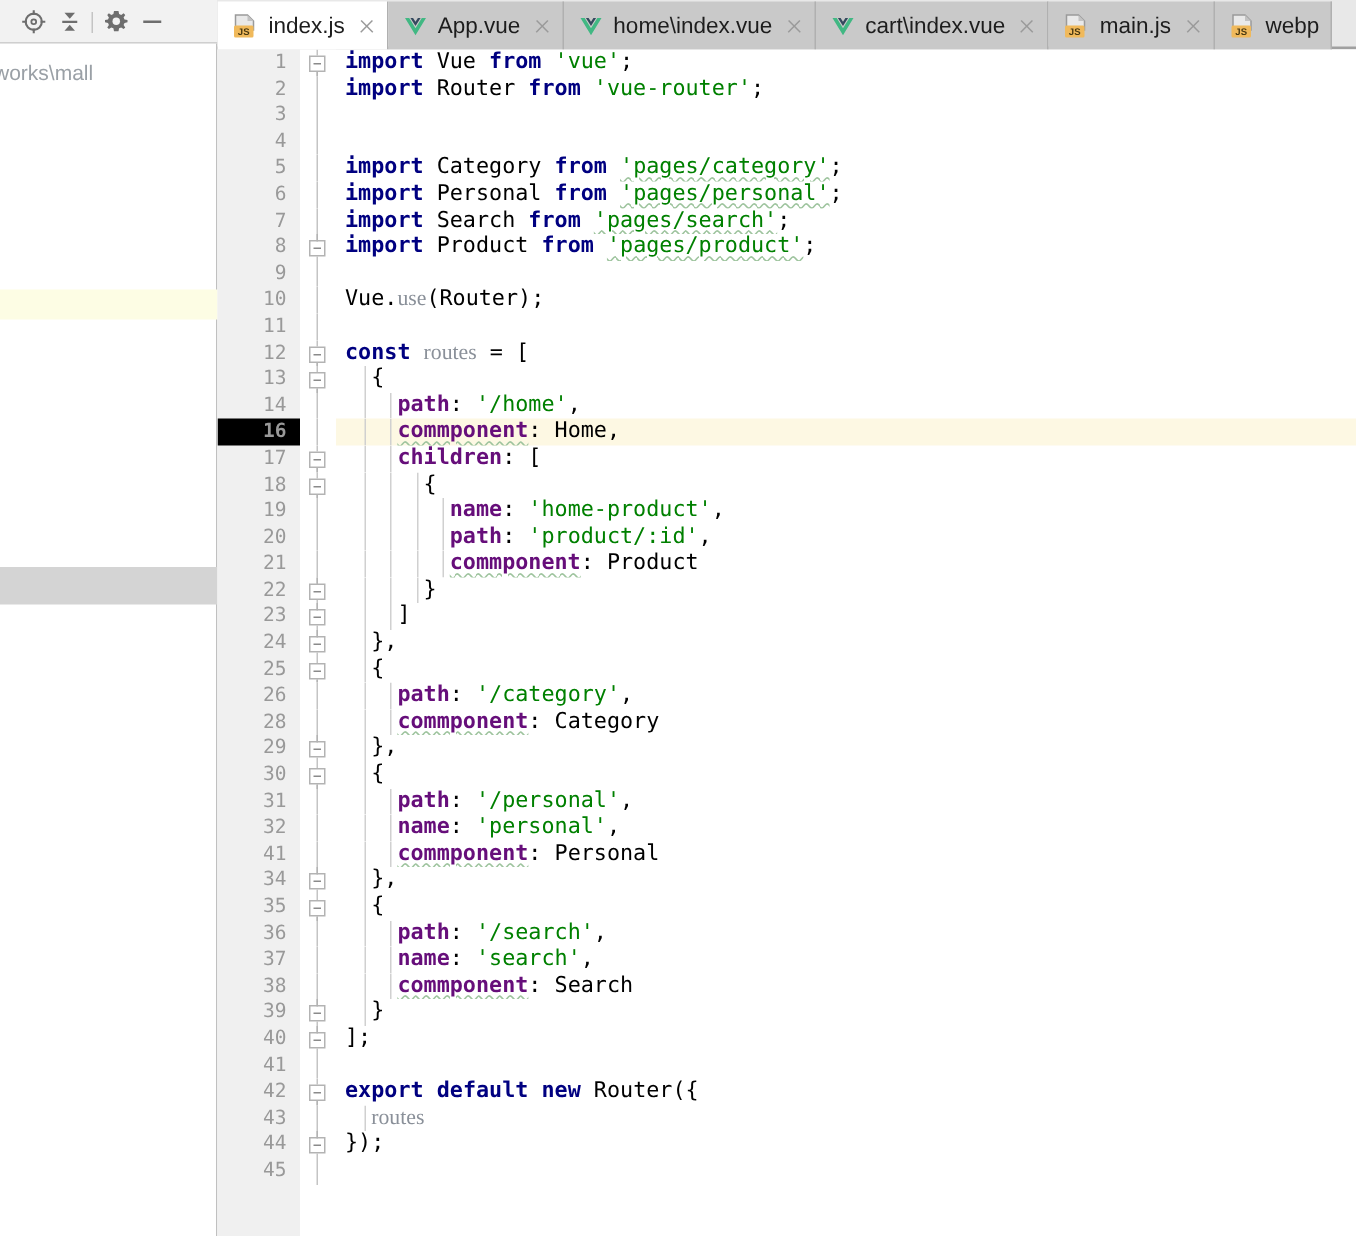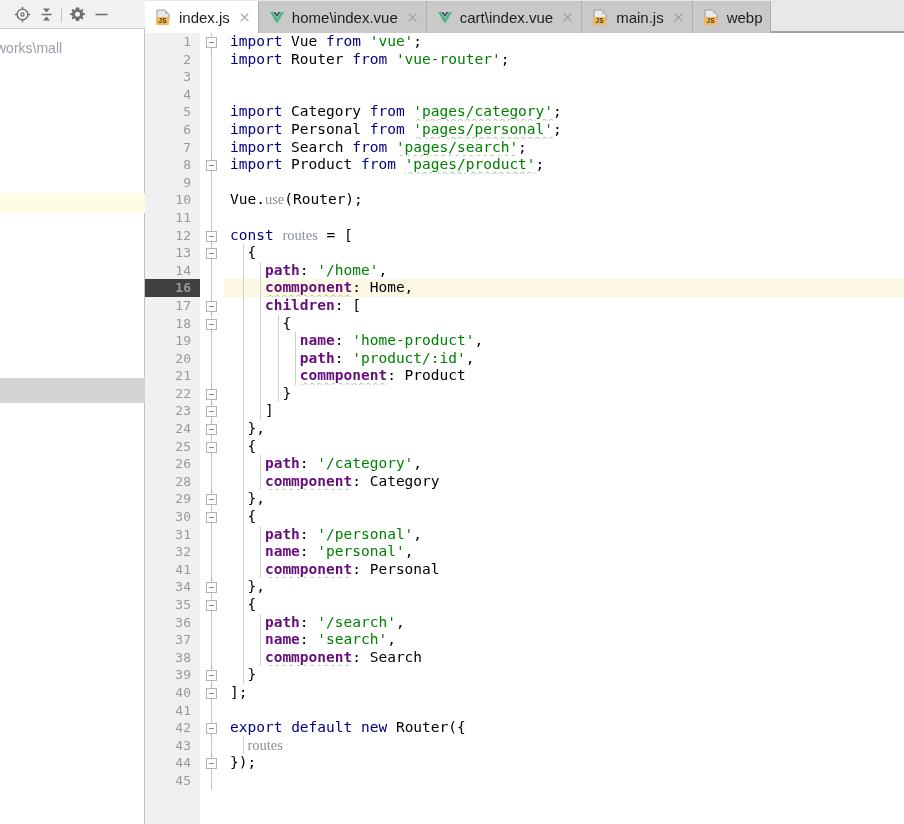--- a/index.html
+++ b/index.html
@@ -94,21 +94,21 @@
     background:#ffffff;overflow:hidden;
     font-family:"DejaVu Sans Mono", monospace;
   }
   #gutter-bg{
     position:absolute;left:0;top:0;width:55px;height:791px;background:#f0f0f0;
   }
   .row{
     position:relative;height:17.6px;width:759px;
     display:flex;align-items:center;
   }
-  .row.cur .lnum-cell{background:#404040;font-weight:bold;}
+  .row.cur .lnum-cell{background:#000000;font-weight:bold;}
   .row.cur .code-cell{background:#fdf8e3;}
   .lnum-cell{
     width:55px;height:17.6px;flex:0 0 auto;
     text-align:right;padding-right:9px;box-sizing:border-box;
     color:#999999;font-size:13px;line-height:17.6px;
   }
   .fold-cell{
     width:24px;height:17.6px;flex:0 0 auto;position:relative;
     background:#ffffff;
   }
@@ -143,21 +143,21 @@
   .bulb{
     position:absolute;left:2px;top:1px;width:16px;height:16px;cursor:pointer;z-index:4;
   }
 
   
   .iguide{
     position:absolute;top:0;width:1px;height:17.6px;background:#d0d0d0;
   }
 
   
-  .kw{color:#000080;font-weight:normal;}
+  .kw{color:#000080;font-weight:bold;}
   .str{color:#008000;}
   .prop{color:#660e7a;font-weight:bold;}
   .dim{color:#8a9099;font-family:Liberation Serif, serif;}
   .sq{
     text-decoration:underline;
     text-decoration-style:wavy;
     text-decoration-color:#9ec49e;
     text-decoration-thickness:1px;
     text-underline-offset:2px;
   }
@@ -223,20 +223,30 @@
         <span class="tab-label">index.js</span>
         <span class="tab-close"></span>
       </div>
       <div class="tab">
         <span style="display: flex;">
           <svg class="ic" width="18" height="18" viewBox="0 0 18 18">
             <path d="M2 4 L9 15.5 L16 4 L13.2 4 L9 10.9 L4.8 4 Z" fill="#41b883"></path>
             <path d="M5.6 4 L9 9.3 L12.4 4 L10.6 4 L9 6.5 L7.4 4 Z" fill="#35495e"></path>
           </svg>
         </span>
+        <span class="tab-label">App.vue</span>
+        <span class="tab-close"></span>
+      </div>
+      <div class="tab">
+        <span style="display: flex;">
+          <svg class="ic" width="18" height="18" viewBox="0 0 18 18">
+            <path d="M2 4 L9 15.5 L16 4 L13.2 4 L9 10.9 L4.8 4 Z" fill="#41b883"></path>
+            <path d="M5.6 4 L9 9.3 L12.4 4 L10.6 4 L9 6.5 L7.4 4 Z" fill="#35495e"></path>
+          </svg>
+        </span>
         <span class="tab-label">home\index.vue</span>
         <span class="tab-close"></span>
       </div>
       <div class="tab">
         <span style="display: flex;">
           <svg class="ic" width="18" height="18" viewBox="0 0 18 18">
             <path d="M2 4 L9 15.5 L16 4 L13.2 4 L9 10.9 L4.8 4 Z" fill="#41b883"></path>
             <path d="M5.6 4 L9 9.3 L12.4 4 L10.6 4 L9 6.5 L7.4 4 Z" fill="#35495e"></path>
           </svg>
         </span>

